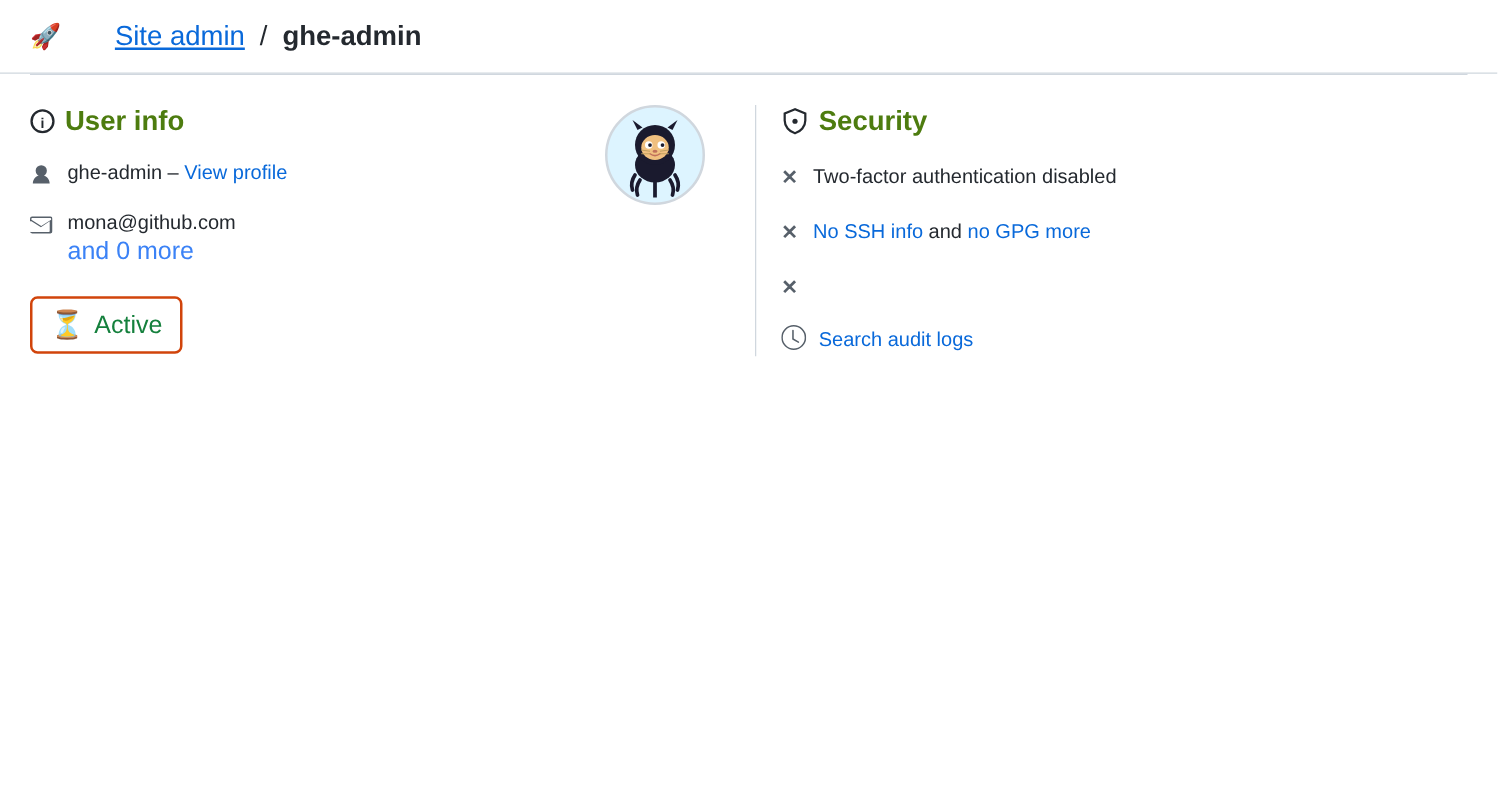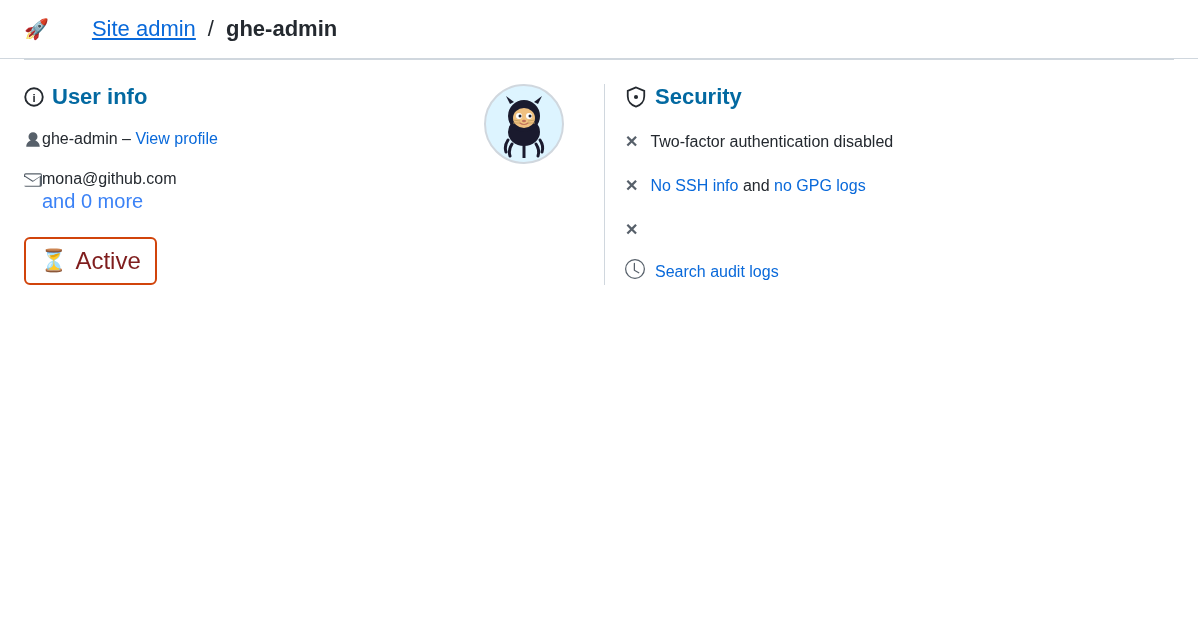--- a/index.html
+++ b/index.html
@@ -62,21 +62,21 @@
     .section-header {
       display: flex;
       align-items: center;
       gap: 8px;
       margin-bottom: 20px;
     }
 
     .section-title {
       font-size: 22px;
       font-weight: 600;
-      color: #0369a1;
+      color: #4d7c0f;
     }
 
     .left-panel-top {
       display: flex;
       align-items: flex-start;
       justify-content: space-between;
     }
 
     .avatar-circle {
       width: 80px;
@@ -92,20 +92,21 @@
 
     .info-rows {
       display: flex;
       flex-direction: column;
       gap: 16px;
     }
 
     .info-row {
       display: flex;
       align-items: flex-start;
+      gap: 12px;
     }
 
     .info-row-icon {
       font-size: 18px;
       color: #57606a;
       flex-shrink: 0;
       margin-top: 1px;
     }
 
     .info-row-content {
@@ -141,22 +142,22 @@
       margin-top: 8px;
       cursor: pointer;
     }
 
     .active-badge-icon {
       color: #2da44e;
       font-size: 22px;
     }
 
     .active-badge-text {
-      font-size: 24px;
-      color: #7f1d1d;
+      font-size: 20px;
+      color: #15803d;
       font-weight: 500;
     }
 
     .security-rows {
       display: flex;
       flex-direction: column;
       gap: 20px;
     }
 
     .security-row {
@@ -325,21 +326,21 @@
     <div class="security-rows">
 
       <div class="security-row">
         <span class="security-row-icon">✕</span>
         <span class="security-row-text">Two-factor authentication disabled</span>
       </div>
 
       <div class="security-row">
         <span class="security-row-icon">✕</span>
         <span class="security-row-text">
-          <a href="#">No SSH info</a> and <a href="#">no GPG logs</a>
+          <a href="#">No SSH info</a> and <a href="#">no GPG more</a>
         </span>
       </div>
 
       <div class="security-row">
         <span class="security-row-icon">✕</span>
       </div>
 
       <div class="security-row audit-log-row">
         <span class="audit-icon">
           <svg width="20" height="20" viewBox="0 0 16 16" fill="#57606a" xmlns="http://www.w3.org/2000/svg">

